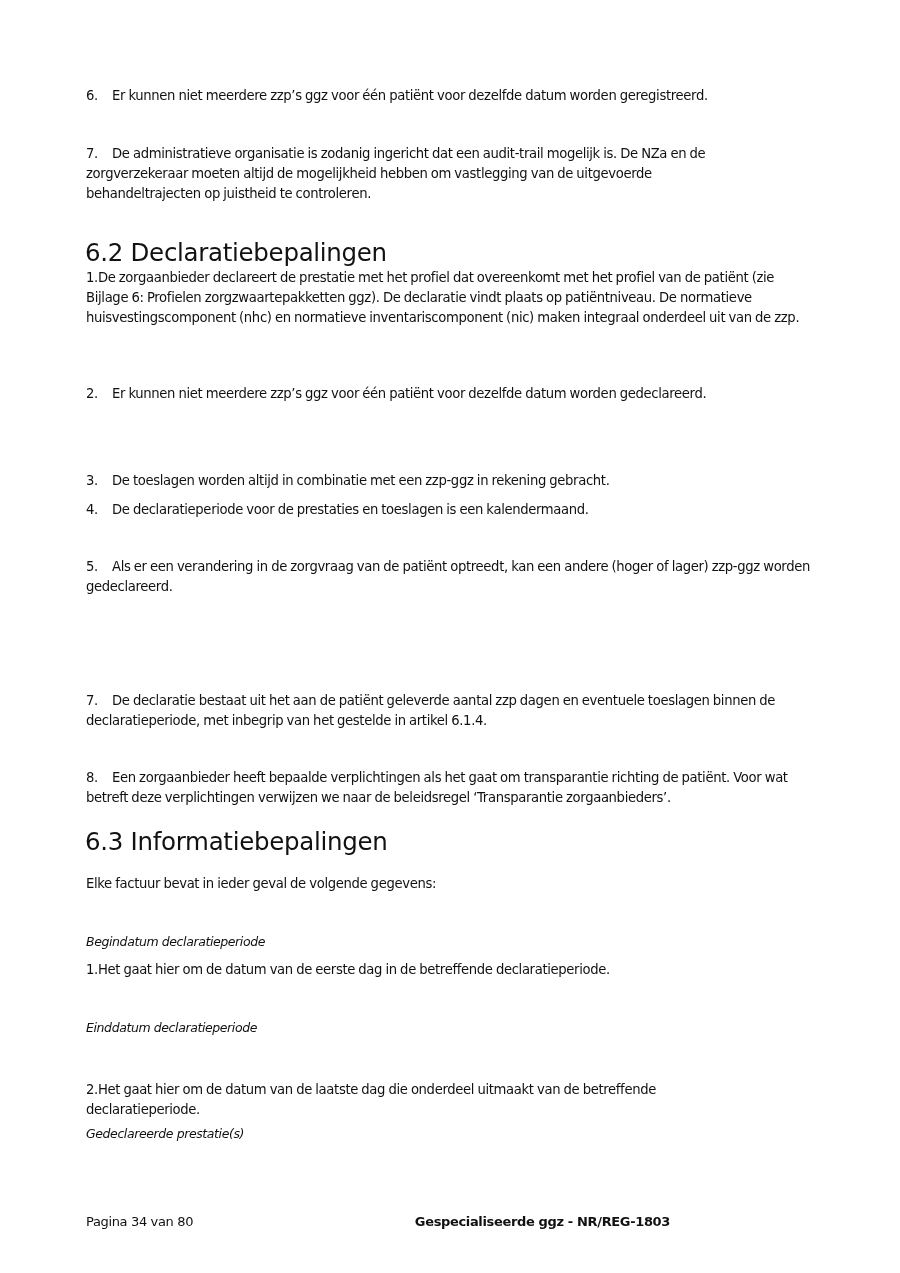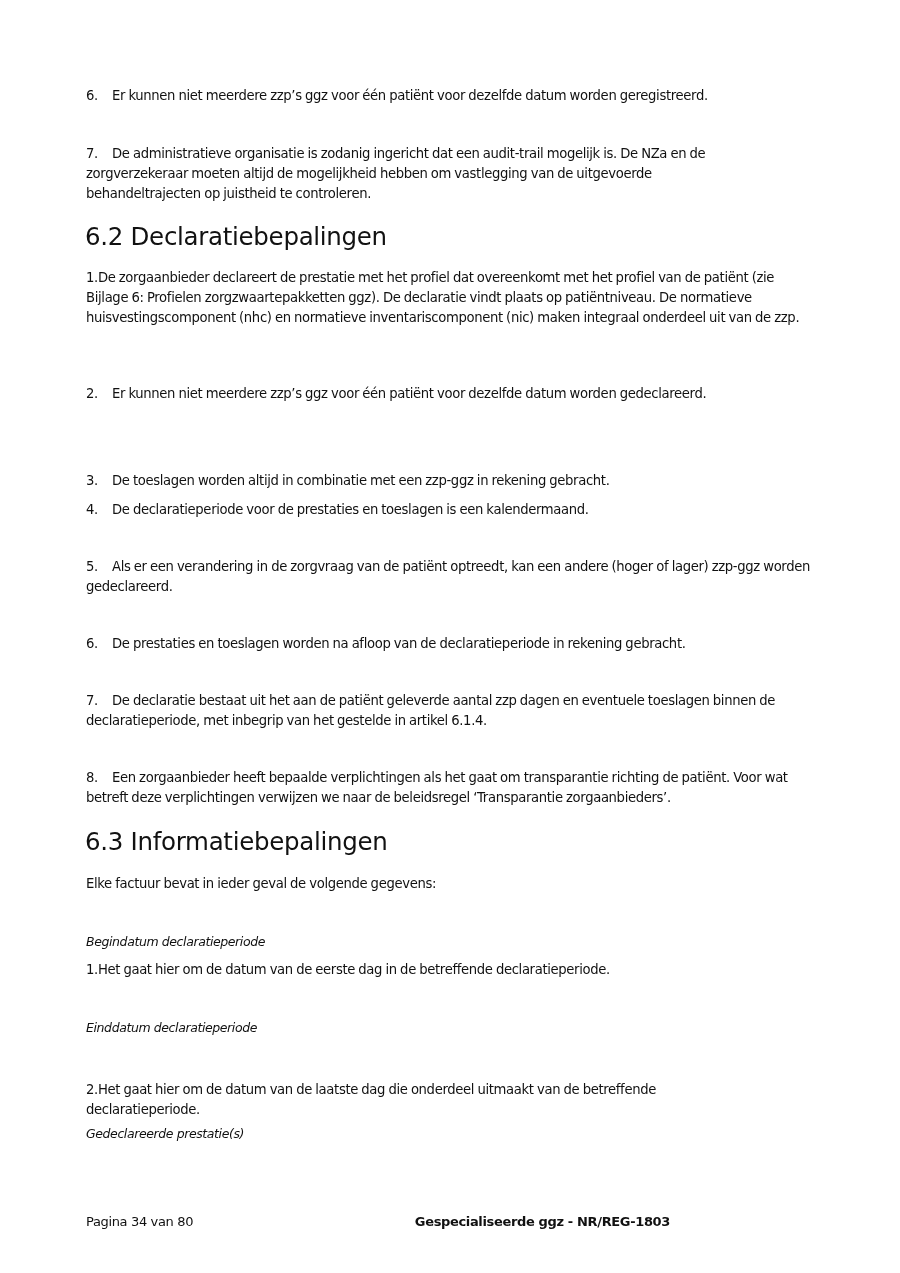--- a/index.html
+++ b/index.html
@@ -69,21 +69,21 @@
 <div class="page">
 
   <p class="p" style="top:86px;">
     <span class="num">6.</span><span>Er kunnen niet meerdere zzp’s ggz voor één patiënt voor dezelfde datum worden geregistreerd.</span>
   </p>
 
   <p class="p" style="top:144px; width:660px;">
     <span class="num">7.</span><span>De administratieve organisatie is zodanig ingericht dat een audit-trail mogelijk is. De NZa en de zorgverzekeraar moeten altijd de mogelijkheid hebben om vastlegging van de uitgevoerde behandeltrajecten op juistheid te controleren.</span>
   </p>
 
-  <h2 class="h2" style="top:222px;">6.2 Declaratiebepalingen</h2>
+  <h2 class="h2" style="top:238px;">6.2 Declaratiebepalingen</h2>
 
   <p class="p" style="top:268px; width:732px;">
     <span>1.</span><span>De zorgaanbieder declareert de prestatie met het profiel dat overeenkomt met het profiel van de patiënt (zie Bijlage 6: Profielen zorgzwaartepakketten ggz). De declaratie vindt plaats op patiëntniveau. De normatieve huisvestingscomponent (nhc) en normatieve inventariscomponent (nic) maken integraal onderdeel uit van de zzp.</span>
   </p>
 
   <p class="p" style="top:384px;">
     <span class="num">2.</span><span>Er kunnen niet meerdere zzp’s ggz voor één patiënt voor dezelfde datum worden gedeclareerd.</span>
   </p>
 
   <p class="p" style="top:442px;margin-top:29px;">
@@ -91,23 +91,20 @@
   </p>
 
   <p class="p" style="top:500px;">
     <span class="num">4.</span><span>De declaratieperiode voor de prestaties en toeslagen is een kalendermaand.</span>
   </p>
 
   <p class="p" style="top:557px; width:735px;">
     <span class="num">5.</span><span>Als er een verandering in de zorgvraag van de patiënt optreedt, kan een andere (hoger of lager) zzp-ggz worden gedeclareerd.</span>
   </p>
 
-  <p class="p" style="top:634px;">
-    <span class="num">6.</span><span>De prestaties en toeslagen worden na afloop van de declaratieperiode in rekening gebracht.</span>
-  </p>
 
   <p class="p" style="top:691px; width:730px;">
     <span class="num">7.</span><span>De declaratie bestaat uit het aan de patiënt geleverde aantal zzp dagen en eventuele toeslagen binnen de declaratieperiode, met inbegrip van het gestelde in artikel 6.1.4.</span>
   </p>
 
   <p class="p" style="top:768px; width:740px;">
     <span class="num">8.</span><span>Een zorgaanbieder heeft bepaalde verplichtingen als het gaat om transparantie richting de patiënt. Voor wat betreft deze verplichtingen verwijzen we naar de beleidsregel ‘Transparantie zorgaanbieders’.</span>
   </p>
 
   <h2 class="h2" style="top:827px;">6.3 Informatiebepalingen</h2>

